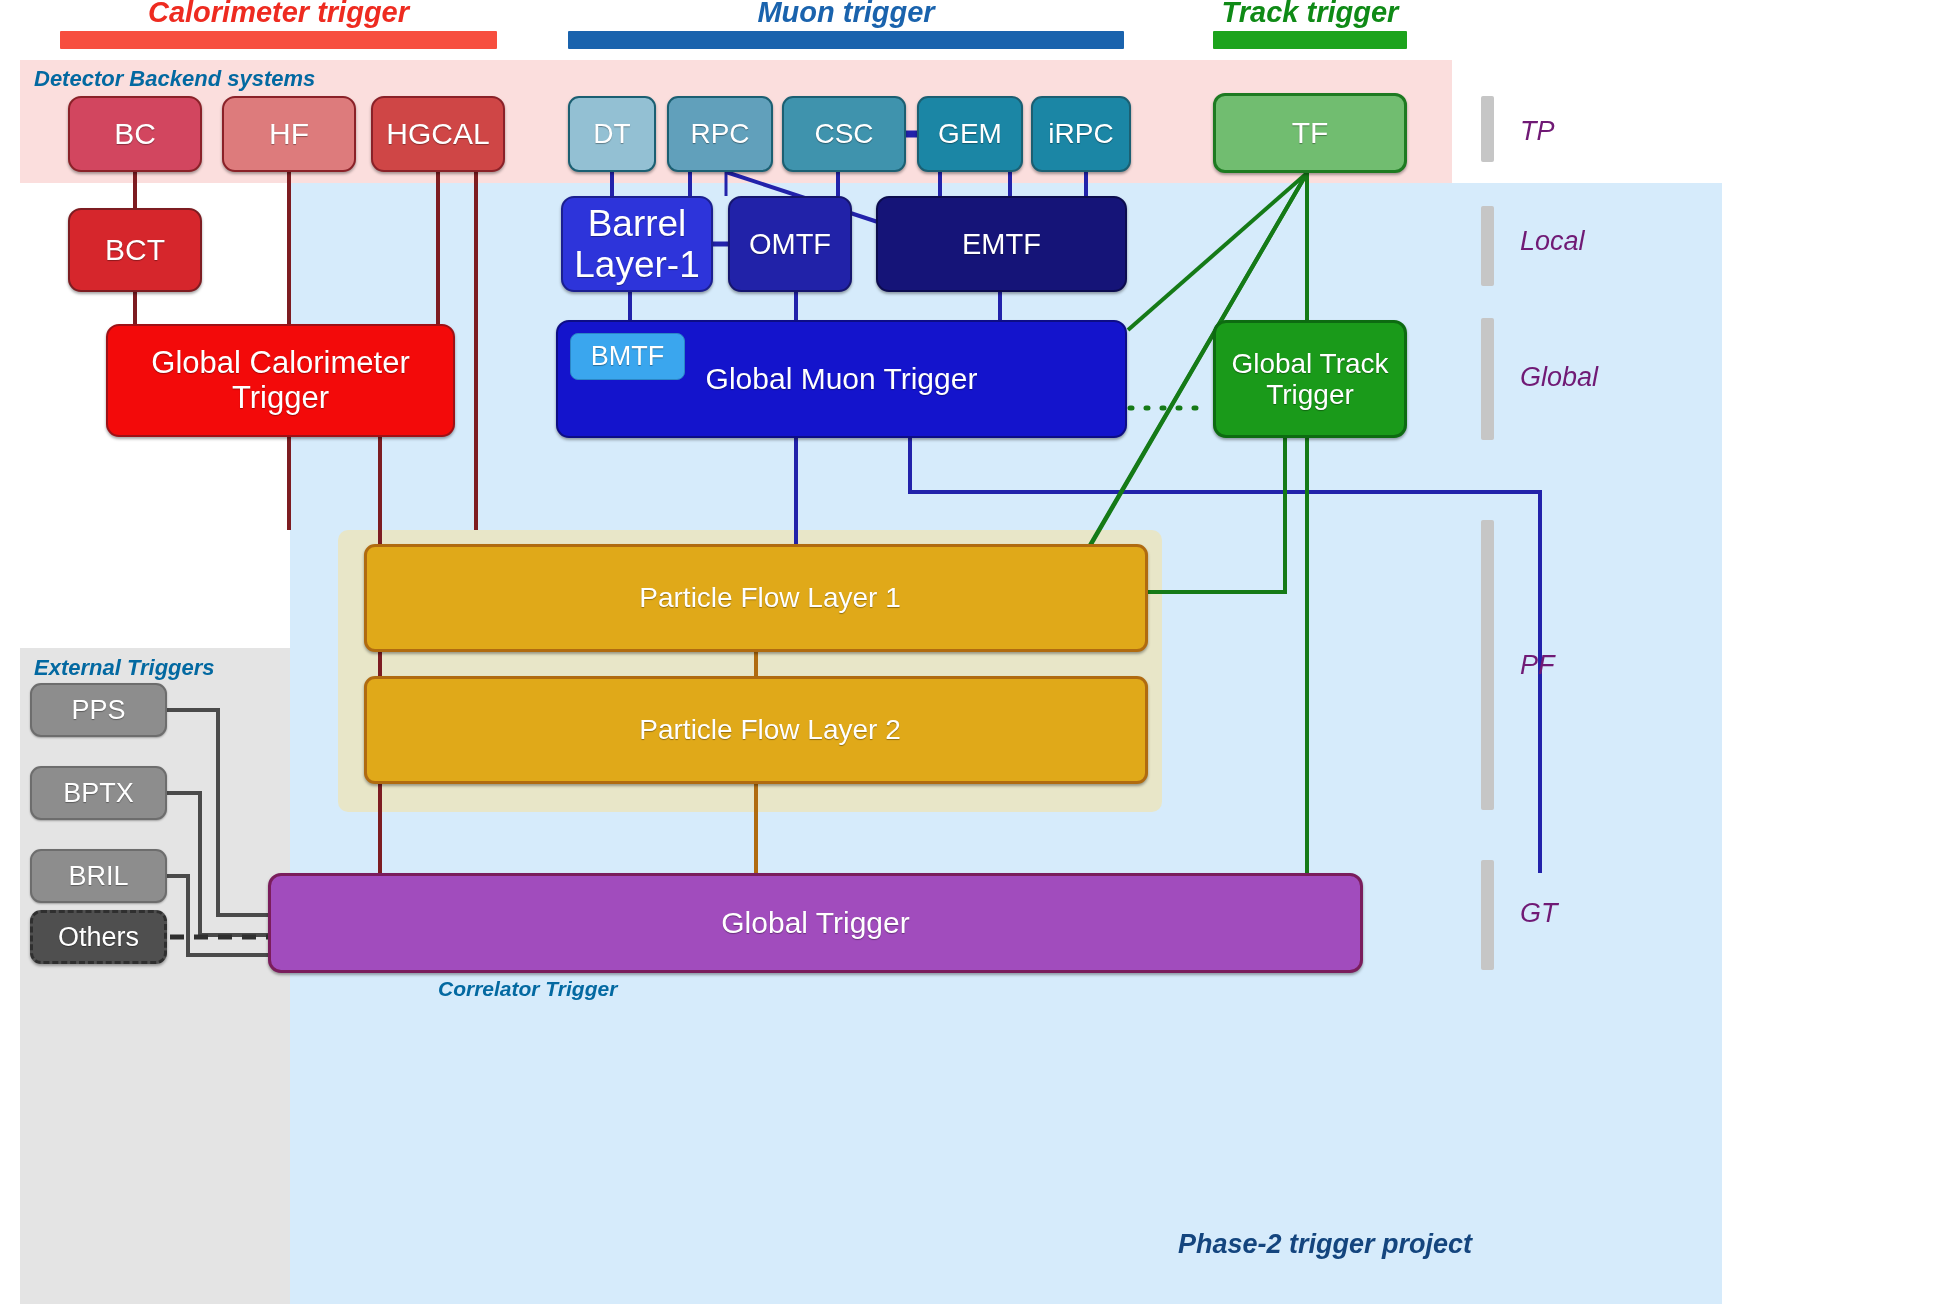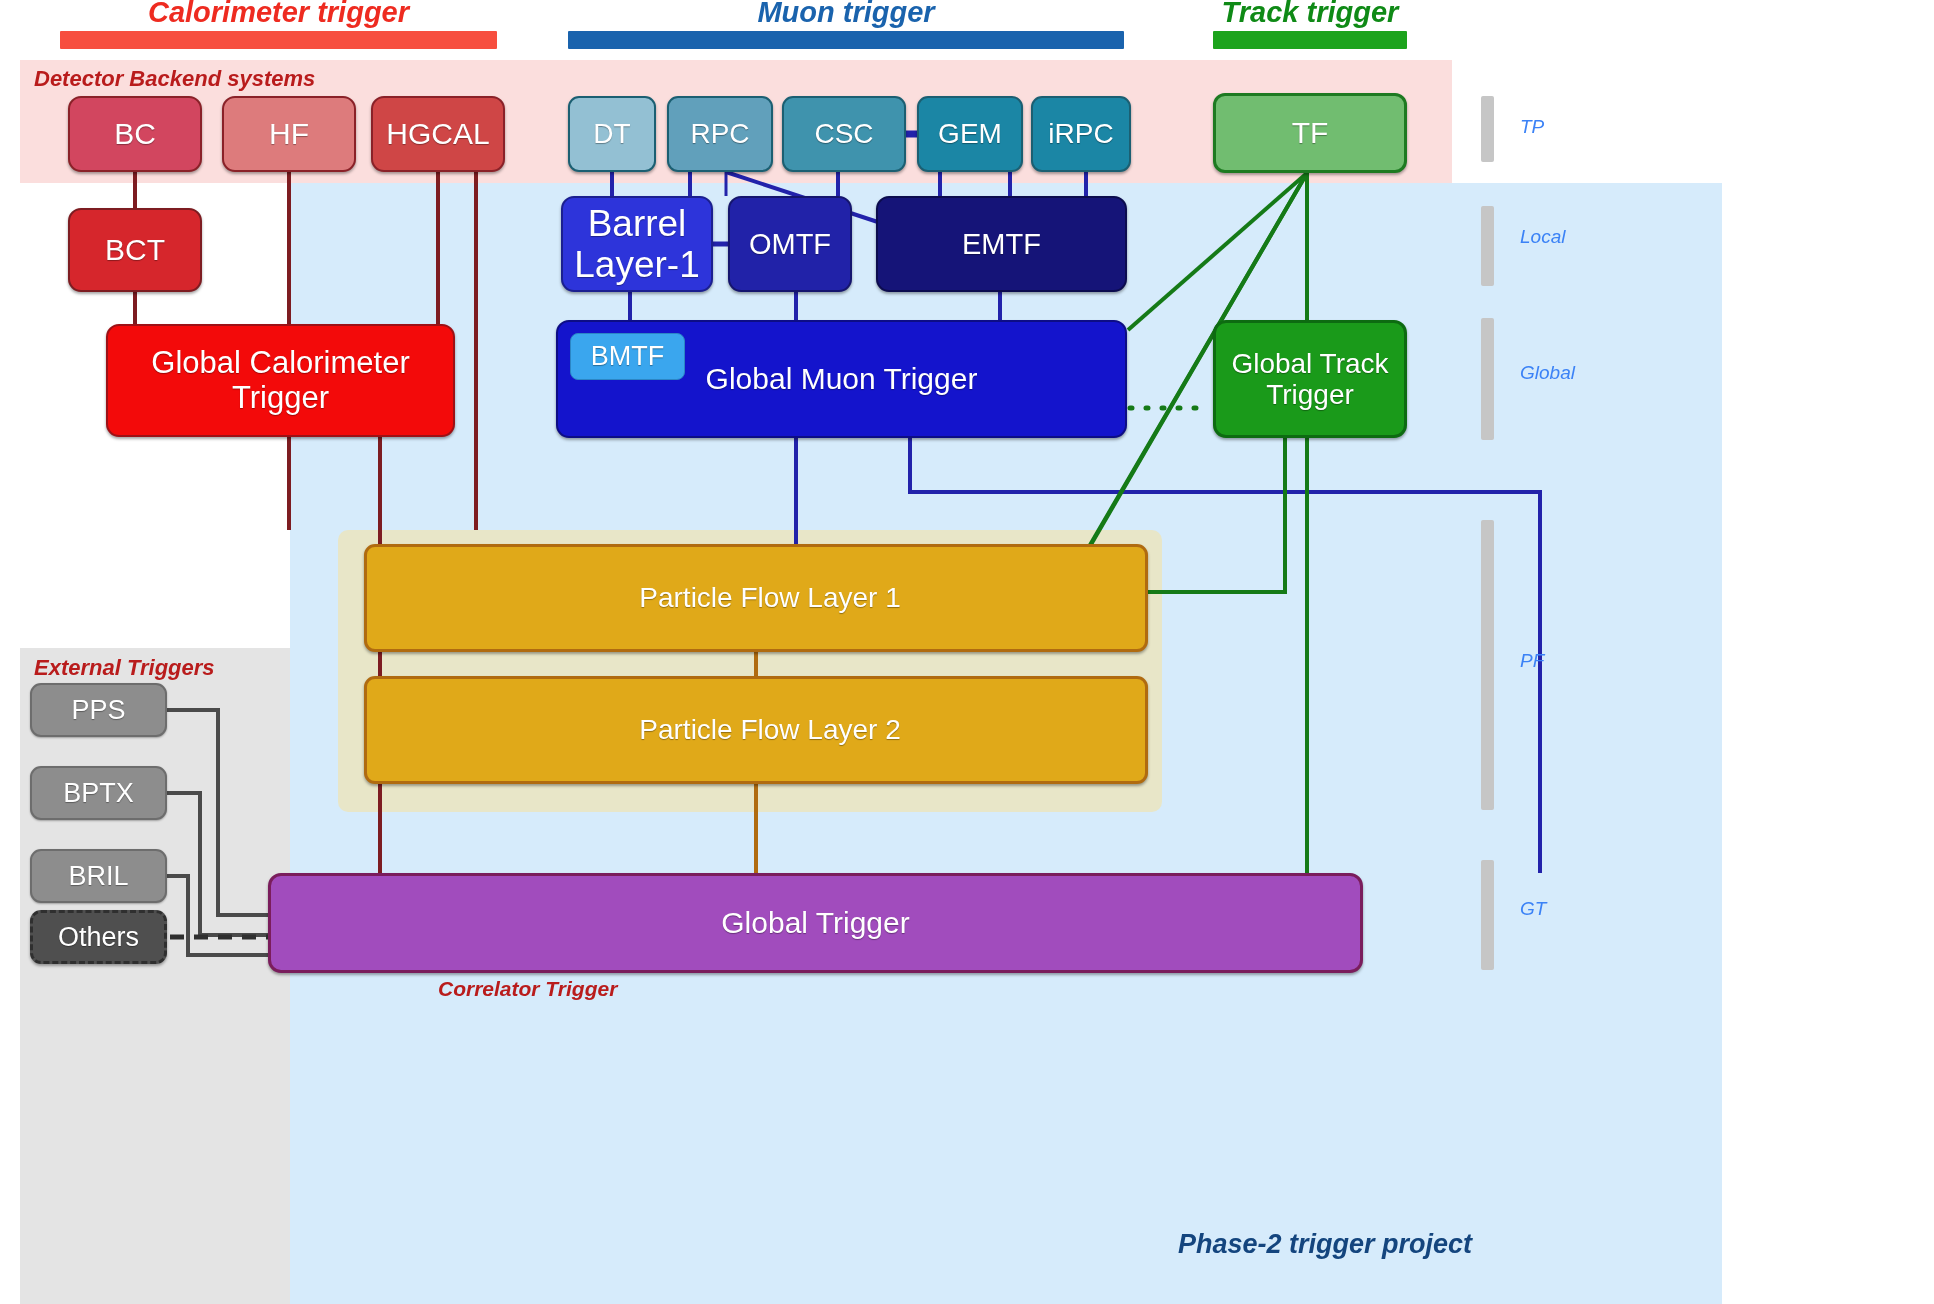--- a/index.html
+++ b/index.html
@@ -18,21 +18,21 @@
   #bar-cal{left:60px;top:31px;width:437px;background:#f74e3f;}
   #bar-muon{left:568px;top:31px;width:556px;background:#1a63ad;}
   #bar-track{left:1213px;top:31px;width:194px;background:#1ca31c;}
 
   .cattitle{font-style:italic;font-weight:700;font-size:29px;text-align:center;white-space:nowrap;}
   #title-cal{left:60px;top:-4px;width:437px;color:#ee2b20;}
   #title-muon{left:568px;top:-4px;width:556px;color:#1a63ad;}
   #title-track{left:1213px;top:-4px;width:194px;color:#0f8a16;}
 
   
-  .bandcap{font-style:italic;font-weight:700;font-size:22px;color:#b91c1c;white-space:nowrap;}
+  .bandcap{font-style:italic;font-weight:700;font-size:22px;color:#0369a1;white-space:nowrap;}
   #cap-backend{left:34px;top:66px;}
   #cap-ext{left:34px;top:655px;}
   #cap-corr{left:438px;top:977px;font-size:21px;}
   #cap-phase2{left:1472px;top:1229px;font-size:27px;color:#14457e;transform:translateX(-100%);}
 
   
   .node{border-radius:13px;display:flex;align-items:center;justify-content:center;
         text-align:center;color:#fff;line-height:1.12;
         box-shadow:0 2px 3px rgba(0,0,0,.35);}
   .node span{display:block;padding:0 6px;text-shadow:0 1px 1px rgba(0,0,0,.35);}
@@ -81,21 +81,21 @@
   #n-pps{top:683px;}
   #n-bptx{top:766px;}
   #n-bril{top:849px;}
   #n-others{top:910px;left:30px;width:137px;height:54px;background:#4f4f4f;border:3px dashed #2f2f2f;border-radius:11px;font-size:27px;}
 
   
   #n-gt{left:268px;top:873px;width:1095px;height:100px;background:#a14cbd;border:3px solid #7a1d5c;font-size:30px;}
 
   
   .stagebar{width:13px;background:#c6c6c6;border-radius:2px;}
-  .stagelab{font-style:italic;font-size:19px;color:#3b82f6;white-space:nowrap;}
+  .stagelab{font-style:italic;font-size:27px;color:#701a75;white-space:nowrap;}
   #sb-tp{left:1481px;top:96px;height:66px;}
   #sl-tp{left:1520px;top:116px;}
   #sb-local{left:1481px;top:206px;height:80px;}
   #sl-local{left:1520px;top:226px;}
   #sb-global{left:1481px;top:318px;height:122px;}
   #sl-global{left:1520px;top:362px;}
   #sb-pf{left:1481px;top:520px;height:290px;}
   #sl-pf{left:1520px;top:650px;}
   #sb-gt{left:1481px;top:860px;height:110px;}
   #sl-gt{left:1520px;top:898px;}

